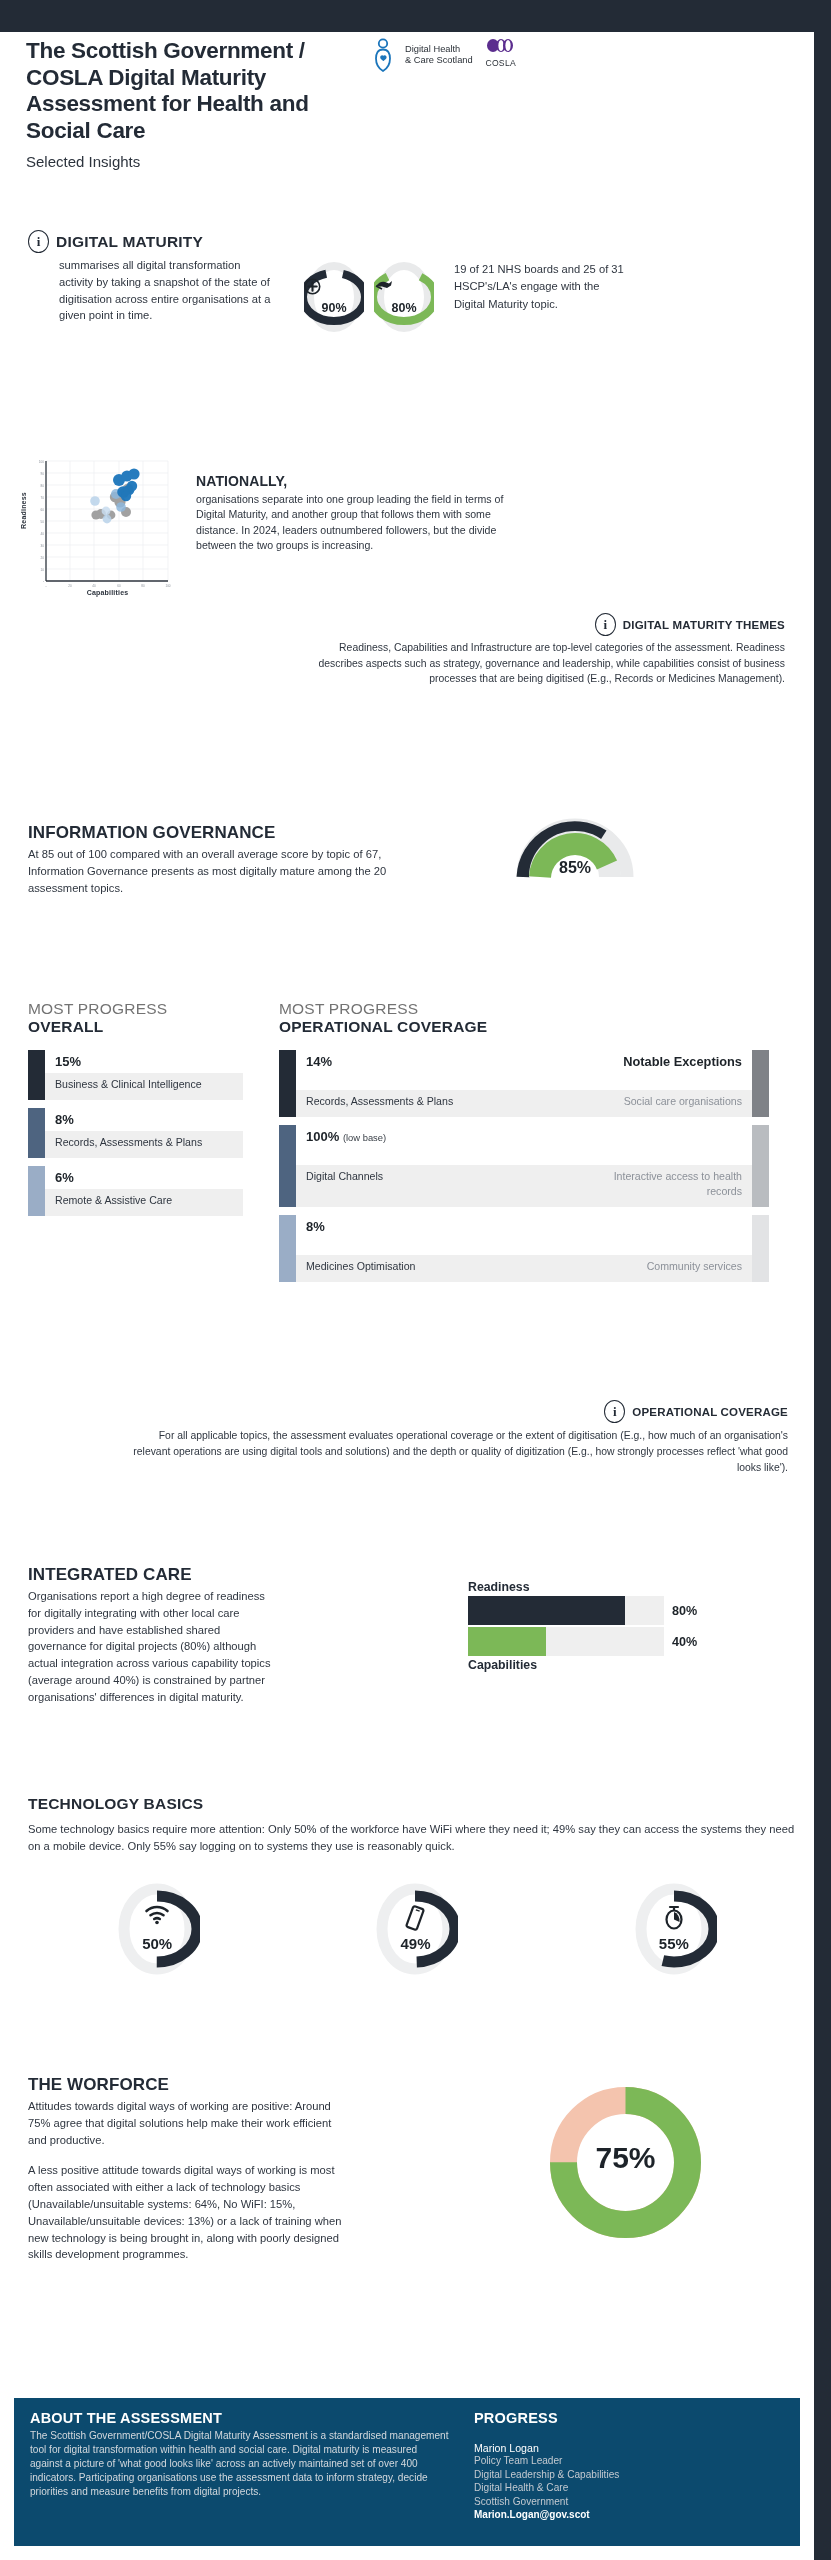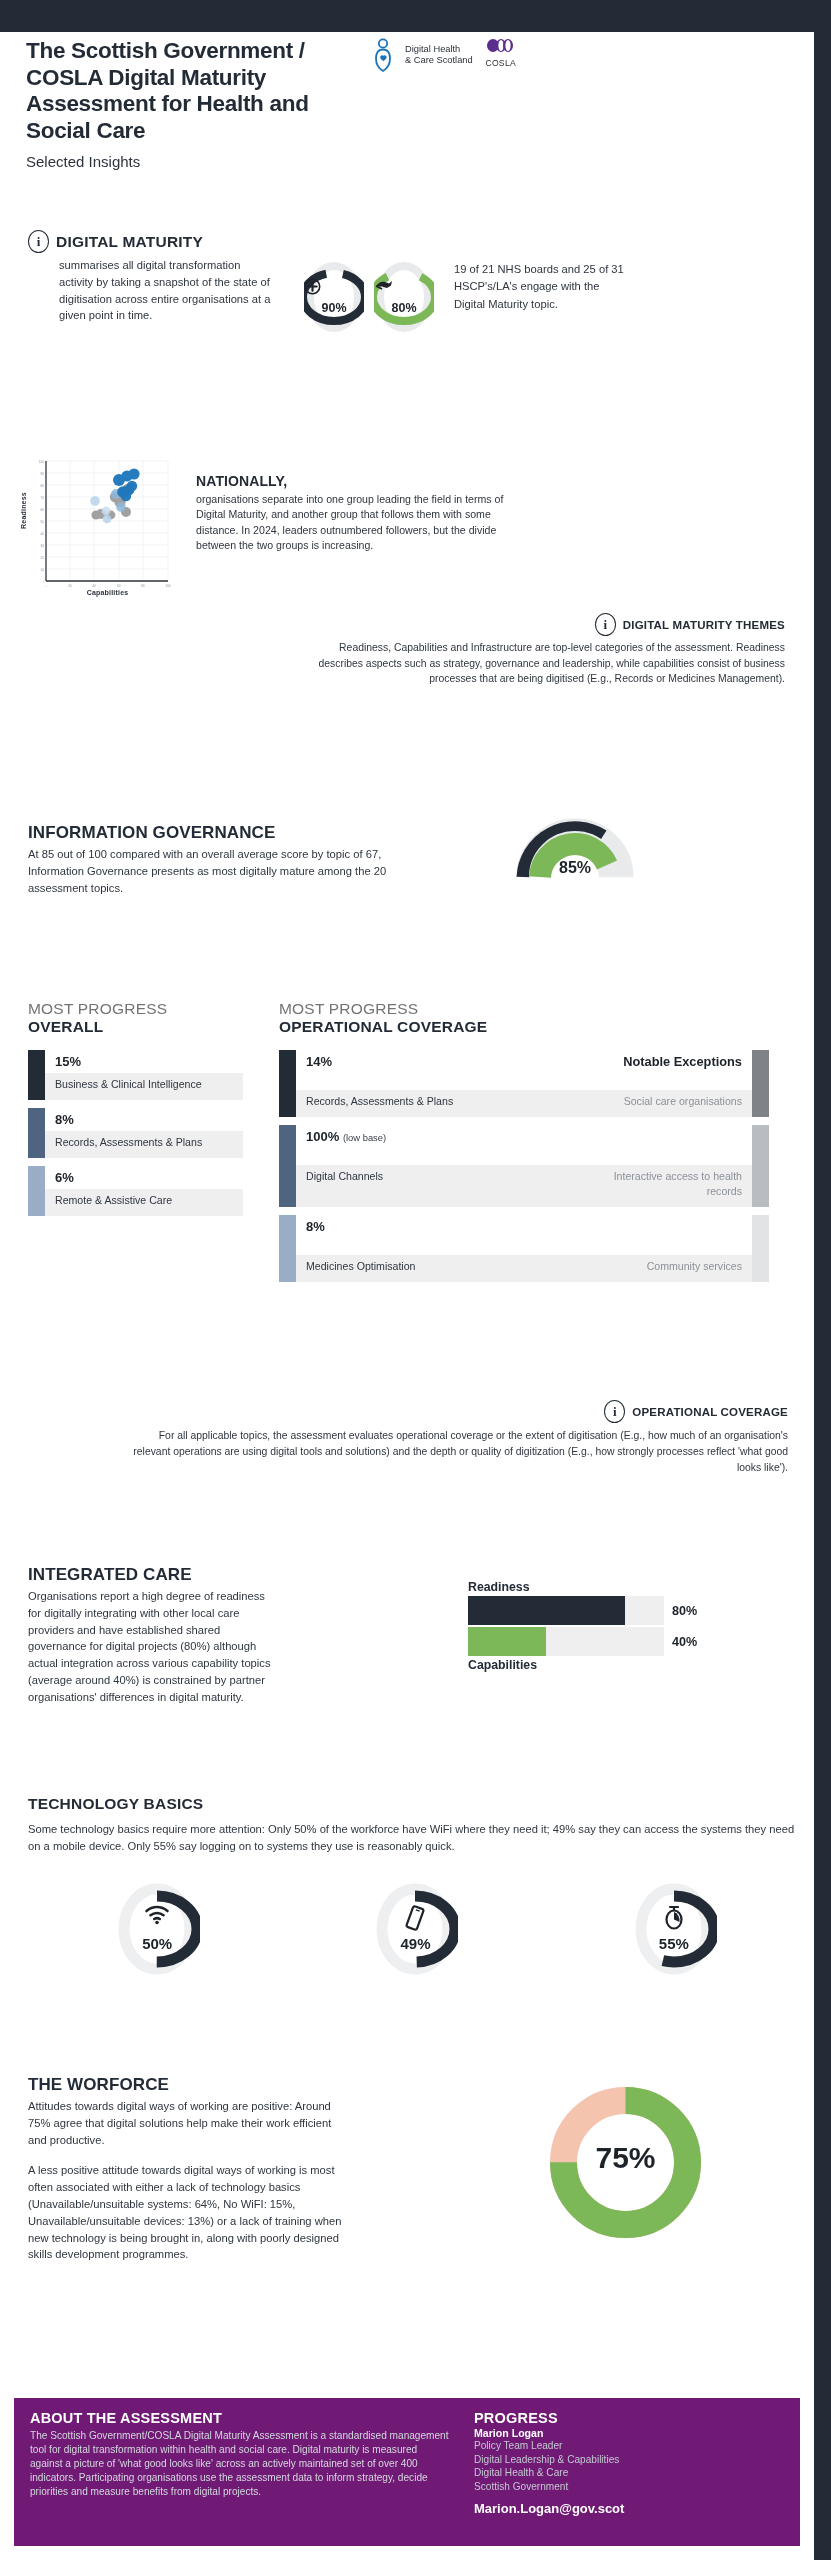--- a/index.html
+++ b/index.html
@@ -134,28 +134,28 @@
   .tdonut .pct { position: absolute; left: 0; right: 0; top: 52px; text-align: center; font-size: 15px; font-weight: bold; color: #1d2329; }
 
   
   #workforce { position: absolute; left: 28px; top: 2075px; width: 775px; }
   .wf-text { width: 315px; }
   .wf-p { font-size: 11.2px; line-height: 1.5; color: #2f3640; margin-top: 3px; }
   .wf-ring { position: absolute; left: 520px; top: 10px; width: 155px; height: 155px; }
   .wf-ring .pct { position: absolute; left: 0; right: 0; top: 56px; text-align: center; font-size: 30px; font-weight: bold; color: #1d2329; }
 
   
-  #footer { position: absolute; left: 14px; top: 2398px; width: 786px; height: 148px; background: #701a75; color: #e4e7ea; padding: 12px 16px; display: flex; gap: 24px; }
+  #footer { position: absolute; left: 14px; top: 2398px; width: 786px; height: 148px; background: #0c4a6e; color: #e4e7ea; padding: 12px 16px; display: flex; gap: 24px; }
   .f-h { font-size: 14.5px; font-weight: bold; color: #ffffff; letter-spacing: .2px; }
   .f-about { width: 420px; }
   .f-p { font-size: 10.1px; line-height: 1.38; color: #d3d8dd; margin-top: 3px; }
   .f-contact { width: 250px; }
-  .f-name { font-size: 10.6px; font-weight: bold; color: #ffffff; margin-top: 1px; }
+  .f-name { font-size: 10.6px; font-weight: normal; color: #ffffff; margin-top: 16px; }
   .f-line { font-size: 10.1px; color: #c3c9d0; line-height: 1.35; }
-  .f-email { font-size: 13px; font-weight: bold; color: #ffffff; margin-top: 7px; }
+  .f-email { font-size: 10px; font-weight: bold; color: #ffffff; }
 </style>
 </head>
 <body>
 
 <div class="page">
 
   <div class="topbar"></div>
   <div class="rightedge"></div>
 
   <div class="header">

